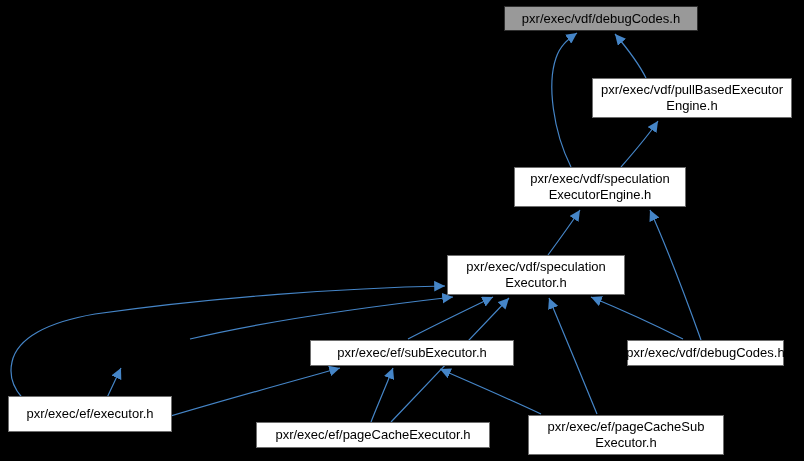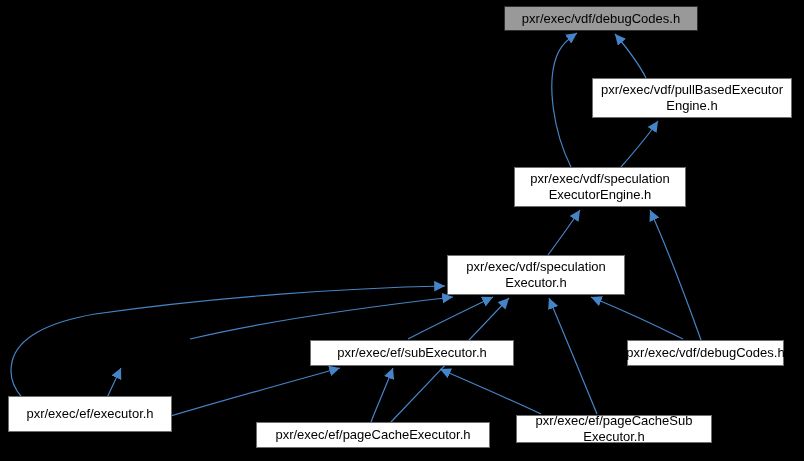--- a/index.html
+++ b/index.html
@@ -112,18 +112,18 @@
   </div>
 
   <div class="node" style="left:8px;top:396px;width:164px;height:36px">
     <span class="label">pxr/exec/ef/executor.h</span>
   </div>
 
   <div class="node" style="left:256px;top:422px;width:234px;height:26px">
     <span class="label">pxr/exec/ef/pageCacheExecutor.h</span>
   </div>
 
-  <div class="node" style="left:516px;top:415px;width:196px;height:28px">
+  <div class="node" style="left:528px;top:415px;width:196px;height:40px">
     <span class="label">pxr/exec/ef/pageCacheSub
 Executor.h</span>
   </div>
 
 </div>
 
 </body></html>

